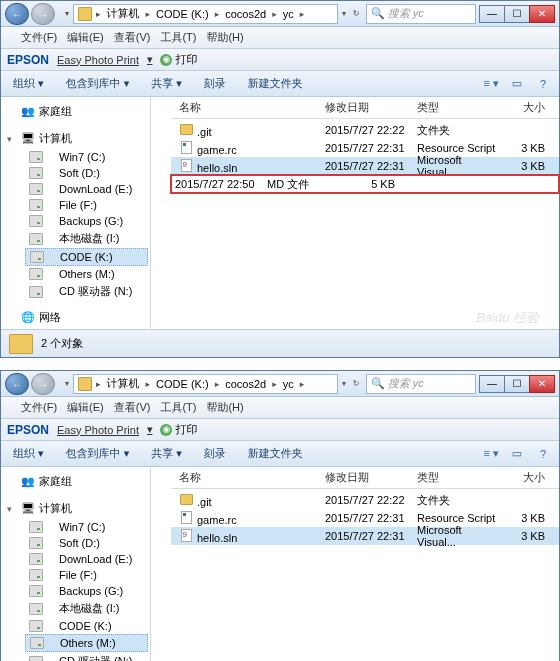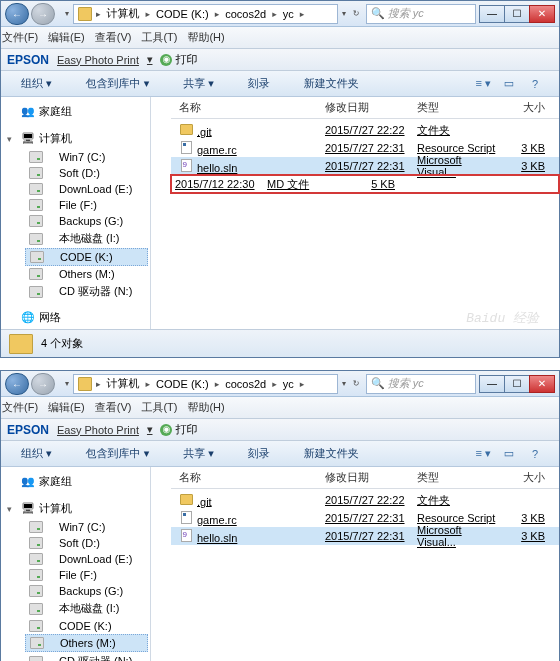--- a/index.html
+++ b/index.html
@@ -16,32 +16,32 @@
     .bc-icon { width: 14px; height: 14px; background: #f0c860; border: 1px solid #c0a040; border-radius: 1px; }
     .bc-part { color: #000; padding: 0 2px; }
     .bc-sep { font-size: 9px; color: #555; padding: 0 2px; }
     .search { width: 110px; height: 20px; background: #fff; border: 1px solid #9db6d4; margin-left: 4px; display: flex; align-items: center; padding: 0 4px; color: #999; font-style: italic; }
     .search-icon { margin-right: 3px; font-style: normal; }
     .win-controls { display: flex; margin-left: 4px; }
     .win-ctrl { width: 26px; height: 18px; border: 1px solid #5a7aa0; background: linear-gradient(#e8f0fa,#c8dcf0); display: flex; align-items: center; justify-content: center; font-size: 10px; margin-left: -1px; }
     .win-ctrl.close { background: linear-gradient(#e88,#c33); color: #fff; border-color: #a22; }
     
     
-    .menubar { height: 22px; background: linear-gradient(#f7f9fc,#e8eef5); border-bottom: 1px solid #c0cddc; display: flex; align-items: center; padding: 0 1px; gap: 10px; }
+    .menubar { height: 22px; background: linear-gradient(#f7f9fc,#e8eef5); border-bottom: 1px solid #c0cddc; display: flex; align-items: center; padding: 0 20px; gap: 10px; }
     .menu-item { color: #333; }
     
     
     .epsonbar { height: 22px; background: linear-gradient(#f4f6fa,#e4ecf5); border-bottom: 1px solid #c0cddc; display: flex; align-items: center; padding: 0 6px; gap: 8px; }
     .epson-logo { color: #0046a0; font-weight: bold; font-size: 12px; }
     .epson-text { color: #333; text-decoration: underline; }
     .epson-btn { display: flex; align-items: center; gap: 3px; }
     .epson-icon { width: 12px; height: 12px; border-radius: 50%; background: #5a5; color: #fff; display: flex; align-items: center; justify-content: center; font-size: 9px; line-height: 1; }
     
     
-    .cmdbar { height: 26px; background: linear-gradient(#f0f5fb,#d8e6f4); border-bottom: 1px solid #b6c9de; display: flex; align-items: center; padding: 0 14px; gap: 22px; }
+    .cmdbar { height: 26px; background: linear-gradient(#f0f5fb,#d8e6f4); border-bottom: 1px solid #b6c9de; display: flex; align-items: center; padding: 0 6px; gap: 10px; }
     .cmd-item { color: #1a3f6c; padding: 3px 6px; }
     .cmdbar-right { margin-left: auto; display: flex; gap: 6px; }
     .cmd-icon { width: 20px; height: 18px; display: flex; align-items: center; justify-content: center; color: #3a6ea5; border: 1px solid transparent; }
     
     
     .body-split { display: flex; height: 232px; }
     .sidebar { width: 150px; background: #fff; border-right: 1px solid #d0d9e4; overflow: hidden; padding: 4px 2px; }
     .tree-group { margin-bottom: 6px; }
     .tree-header { display: flex; align-items: center; gap: 4px; padding: 3px 4px; font-weight: normal; }
     .expander { font-size: 9px; color: #666; width: 10px; }
@@ -53,35 +53,35 @@
     .drive-icon::after { content: ""; position: absolute; bottom: 2px; right: 2px; width: 3px; height: 2px; background: #5a5; }
     
     
     .filelist { flex: 1; background: #fff; display: flex; flex-direction: column; margin-left: 20px; }
     .col-headers { height: 22px; display: flex; align-items: center; border-bottom: 1px solid #d8dde4; padding: 0 4px; color: #333; }
     .col-name { width: 150px; padding-left: 4px; }
     .col-date { width: 92px; }
     .col-type { width: 80px; }
     .col-size { width: 48px; text-align: right; }
     .file-rows { flex: 1; padding: 2px 0; }
-    .file-row { display: flex; align-items: center; height: 18px; padding: 0 4px; text-decoration: underline; }
+    .file-row { display: flex; align-items: center; height: 18px; padding: 0 4px; }
     .file-row.selected { background: #cde4f7; }
     .file-row.boxed { outline: 2px solid #d33838; outline-offset: -1px; }
     .file-icon { width: 14px; height: 14px; margin-right: 4px; display: inline-flex; align-items: center; justify-content: center; }
     .folder-ico { width: 13px; height: 11px; background: #f0c860; border: 1px solid #c0a040; border-radius: 1px; display: inline-block; }
     .doc-ico { width: 11px; height: 13px; background: #fff; border: 1px solid #aaa; display: inline-block; position: relative; }
     .doc-ico.rc::before { content: ""; position: absolute; top: 1px; left: 1px; width: 3px; height: 3px; background: #3a6ea5; }
     .doc-ico.sln::before { content: "9"; position: absolute; font-size: 8px; color: #6a3ab5; left: 1px; top: 0; }
     
     
     .statusbar { height: 28px; background: linear-gradient(#eef3f9,#dce8f4); border-top: 1px solid #c0cddc; display: flex; align-items: center; padding: 0 8px; gap: 8px; }
     .status-folder { width: 24px; height: 20px; background: #f0c860; border: 1px solid #c0a040; border-radius: 1px; }
     
     
-    .watermark1 { position: absolute; right: 20px; bottom: 30px; color: #ccc; font-size: 13px; font-style: italic; opacity: 0.6; pointer-events: none; font-family: Liberation Mono, monospace; }
+    .watermark1 { position: absolute; right: 20px; bottom: 30px; color: #ccc; font-size: 13px; font-style: italic; opacity: 0.6; pointer-events: none; }
     .window { position: relative; }
   </style>
 </head>
 <body>
 
 <div id="root">
     <div class="window">
       <div class="titlebar">
         <div class="nav-buttons">
           <div class="nav-btn">←</div>
@@ -228,30 +228,30 @@
             </div>
             <div class="file-row selected">
               <div class="col-name"><span class="file-icon">
                   <span class="doc-ico sln"></span>
                 </span><span>hello.sln</span></div>
               <div class="col-date">2015/7/27 22:31</div>
               <div class="col-type">Microsoft Visual...</div>
               <div class="col-size">3 KB</div>
             </div>
             <div class="file-row boxed">
-              <div class="col-date">2015/7/12 22:30</div>
+              <div class="col-date">2015/7/27 22:50</div>
               <div class="col-type">MD 文件</div>
               <div class="col-size">5 KB</div>
             </div>
           </div>
         </div>
       </div>
       <div class="statusbar">
         <span class="status-folder"></span>
-        <span>4 个对象</span>
+        <span>2 个对象</span>
       </div>
       <div class="watermark1">Baidu 经验</div>
     </div>
     <div class="window">
       <div class="titlebar">
         <div class="nav-buttons">
           <div class="nav-btn">←</div>
           <div class="nav-btn disabled">→</div>
         </div>
         <div class="history-drop">▾</div>

